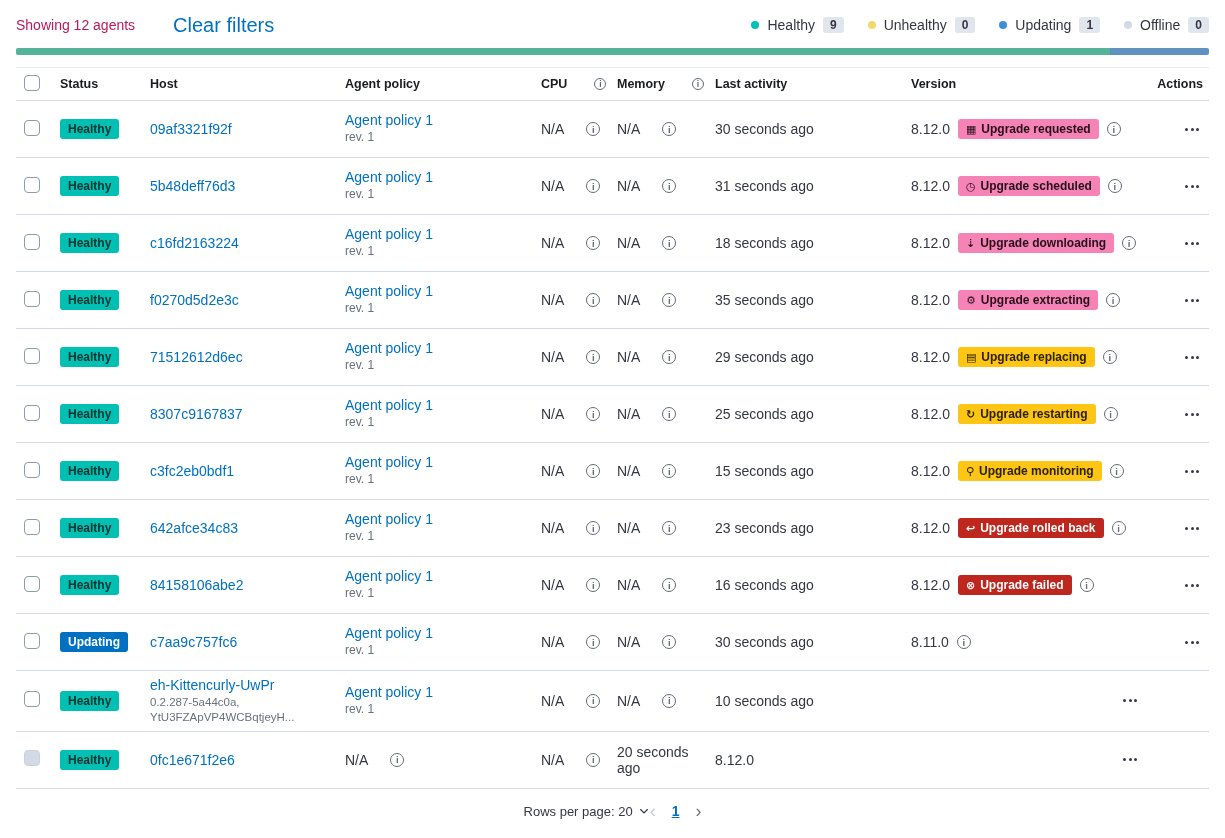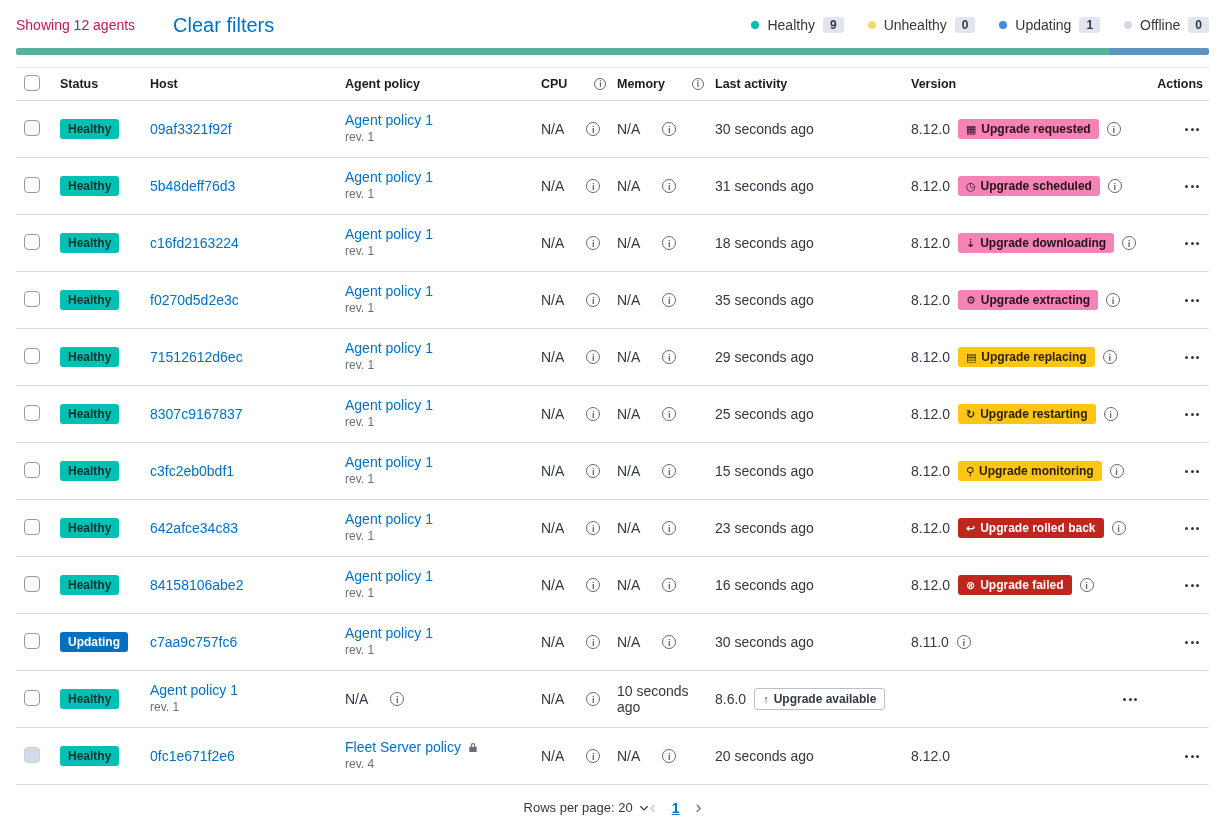--- a/index.html
+++ b/index.html
@@ -526,69 +526,57 @@
               <i></i>
               <i></i>
             </span>
     </div>
   </div>
 
   <div class="row grid-row">
     <div class="cell"><span class="checkbox"></span></div>
     <div class="cell"><span class="status-badge success">Healthy</span></div>
     <div class="cell">
+      <a class="link">eh-Kittencurly-UwPr</a>
+      <div class="sub host-sub">
+              <div>0.2.287-5a44c0a,</div>
+              <div>YtU3FZApVP4WCBqtjeyH...</div>
+            </div>
+    </div>
+    <div class="cell">
       <div class="policy-line">
         <a class="link">Agent policy 1</a>
 
       </div>
       <div class="sub">rev. 1</div>
     </div>
     <div class="cell cell-inline">
             <span>N/A</span>
             <i class="info-icon">i</i>
           </div>
     <div class="cell cell-inline">
             <span>N/A</span>
             <i class="info-icon">i</i>
           </div>
     <div class="cell"><span>10 seconds ago</span></div>
-    <div class="cell cell-inline" style="gap:8px;">
-      <span>8.6.0</span>
-      <span class="upgrade-badge hollow">
-              <span class="badge-icon">↑</span>
-              <span class="badge-label">Upgrade available</span>
-            </span>
-
-    </div>
     <div class="cell-actions">
       <span class="dots">
               <i></i>
               <i></i>
               <i></i>
             </span>
     </div>
   </div>
 
   <div class="row grid-row">
     <div class="cell"><span class="checkbox disabled"></span></div>
     <div class="cell"><span class="status-badge success">Healthy</span></div>
     <div class="cell">
       <a class="link">0fc1e671f2e6</a>
       
-    </div>
-    <div class="cell">
-      <div class="policy-line">
-        <a class="link">Fleet Server policy</a>
-        <span class="lock-icon">
-                <svg width="12" height="13" viewBox="0 0 16 16">
-                  <path d="M5 7V5a3 3 0 0 1 6 0v2h1a1 1 0 0 1 1 1v5a1 1 0 0 1-1 1H4a1 1 0 0 1-1-1V8a1 1 0 0 1 1-1h1zm1.5 0h3V5a1.5 1.5 0 0 0-3 0v2z" fill="#69707D"></path>
-                </svg>
-              </span>
-      </div>
-      <div class="sub">rev. 4</div>
     </div>
     <div class="cell cell-inline">
             <span>N/A</span>
             <i class="info-icon">i</i>
           </div>
     <div class="cell cell-inline">
             <span>N/A</span>
             <i class="info-icon">i</i>
           </div>
     <div class="cell"><span>20 seconds ago</span></div>

